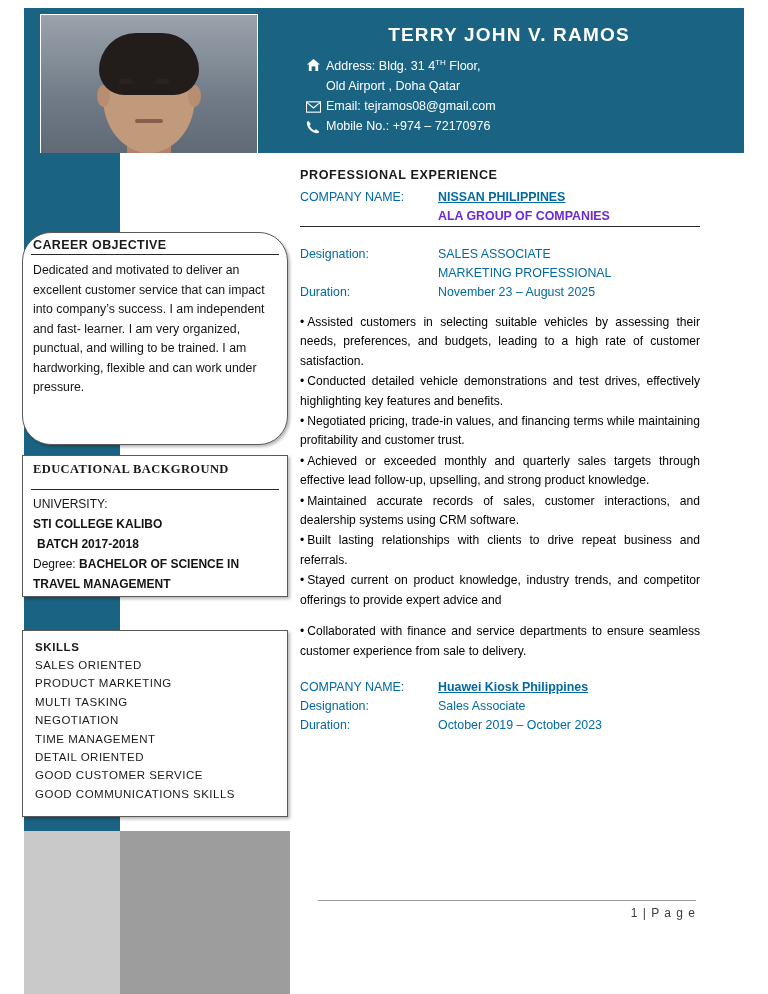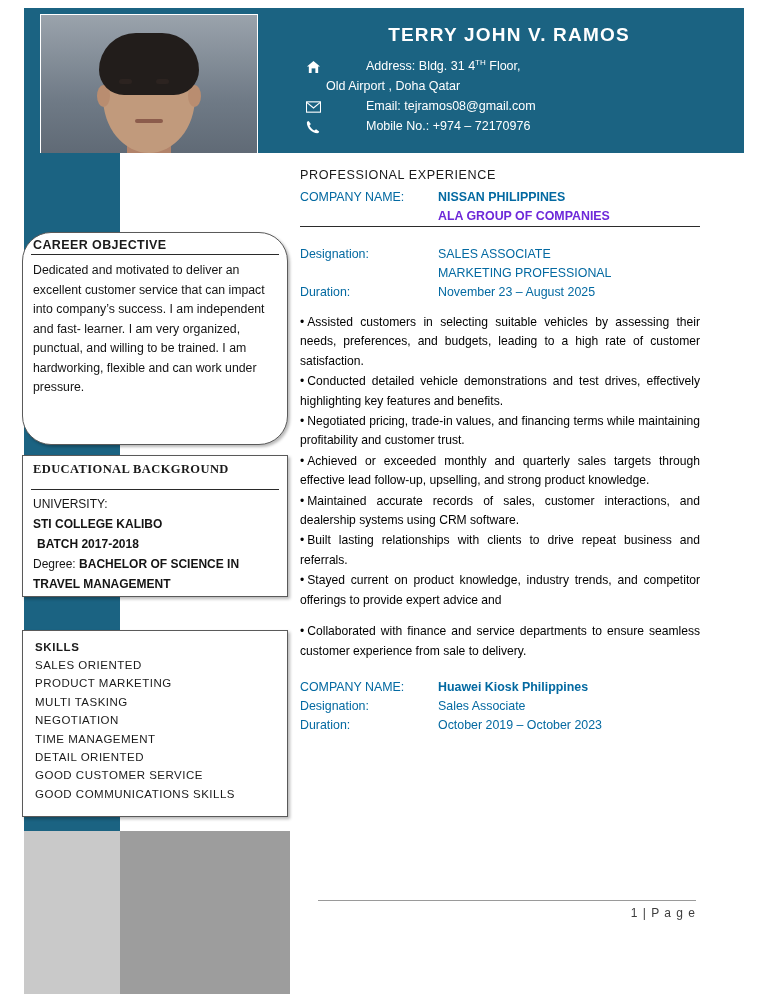--- a/index.html
+++ b/index.html
@@ -38,26 +38,25 @@
   .cand-name {
     font-size: 19px;
     font-weight: bold;
     letter-spacing: 1.2px;
     text-align: center;
     margin: 6px 0 8px 18px;
     color: #ffffff;
   }
   .contact-row {
     display: flex;
-    align-items: flex-end;
+    align-items: center;
     margin: 0 0 3px 16px;
     font-size: 12.5px;
     line-height: 17px;
     color: #ffffff;
-    gap: 40px;
   }
   .contact-ico {
     width: 20px;
     min-width: 20px;
     height: 17px;
     display: flex;
     align-items: center;
     justify-content: flex-start;
     color: #ffffff;
   }
@@ -247,38 +246,38 @@
 
   
   .right-col {
     position: absolute;
     left: 300px;
     top: 168px;
     width: 400px;
   }
   .sec-title {
     font-size: 12.6px;
-    font-weight: normal;
+    font-weight: bold;
     letter-spacing: 0.6px;
     color: #1a1a1a;
     margin-bottom: 6px;
   }
   .rule {
     border-bottom: 1.4px solid #2b2b2b;
     margin-bottom: 7px;
   }
   .kv {
     display: flex;
     font-size: 12.4px;
     line-height: 19px;
     color: #0369a1;
   }
   .kv .k { width: 138px; min-width: 138px; }
   .kv .v { flex: 1; }
-  .kv .v.bold { font-weight: bold; }
+  .kv .v.bold { font-weight: bold; text-decoration: underline; }
   .kv-sub {
     margin-left: 138px;
     font-size: 12.4px;
     line-height: 19px;
     font-weight: bold;
     color: #6d28d9;
   }
   .gap-sm { height: 11px; }
   .gap-md { height: 16px; }
   .bullet {

